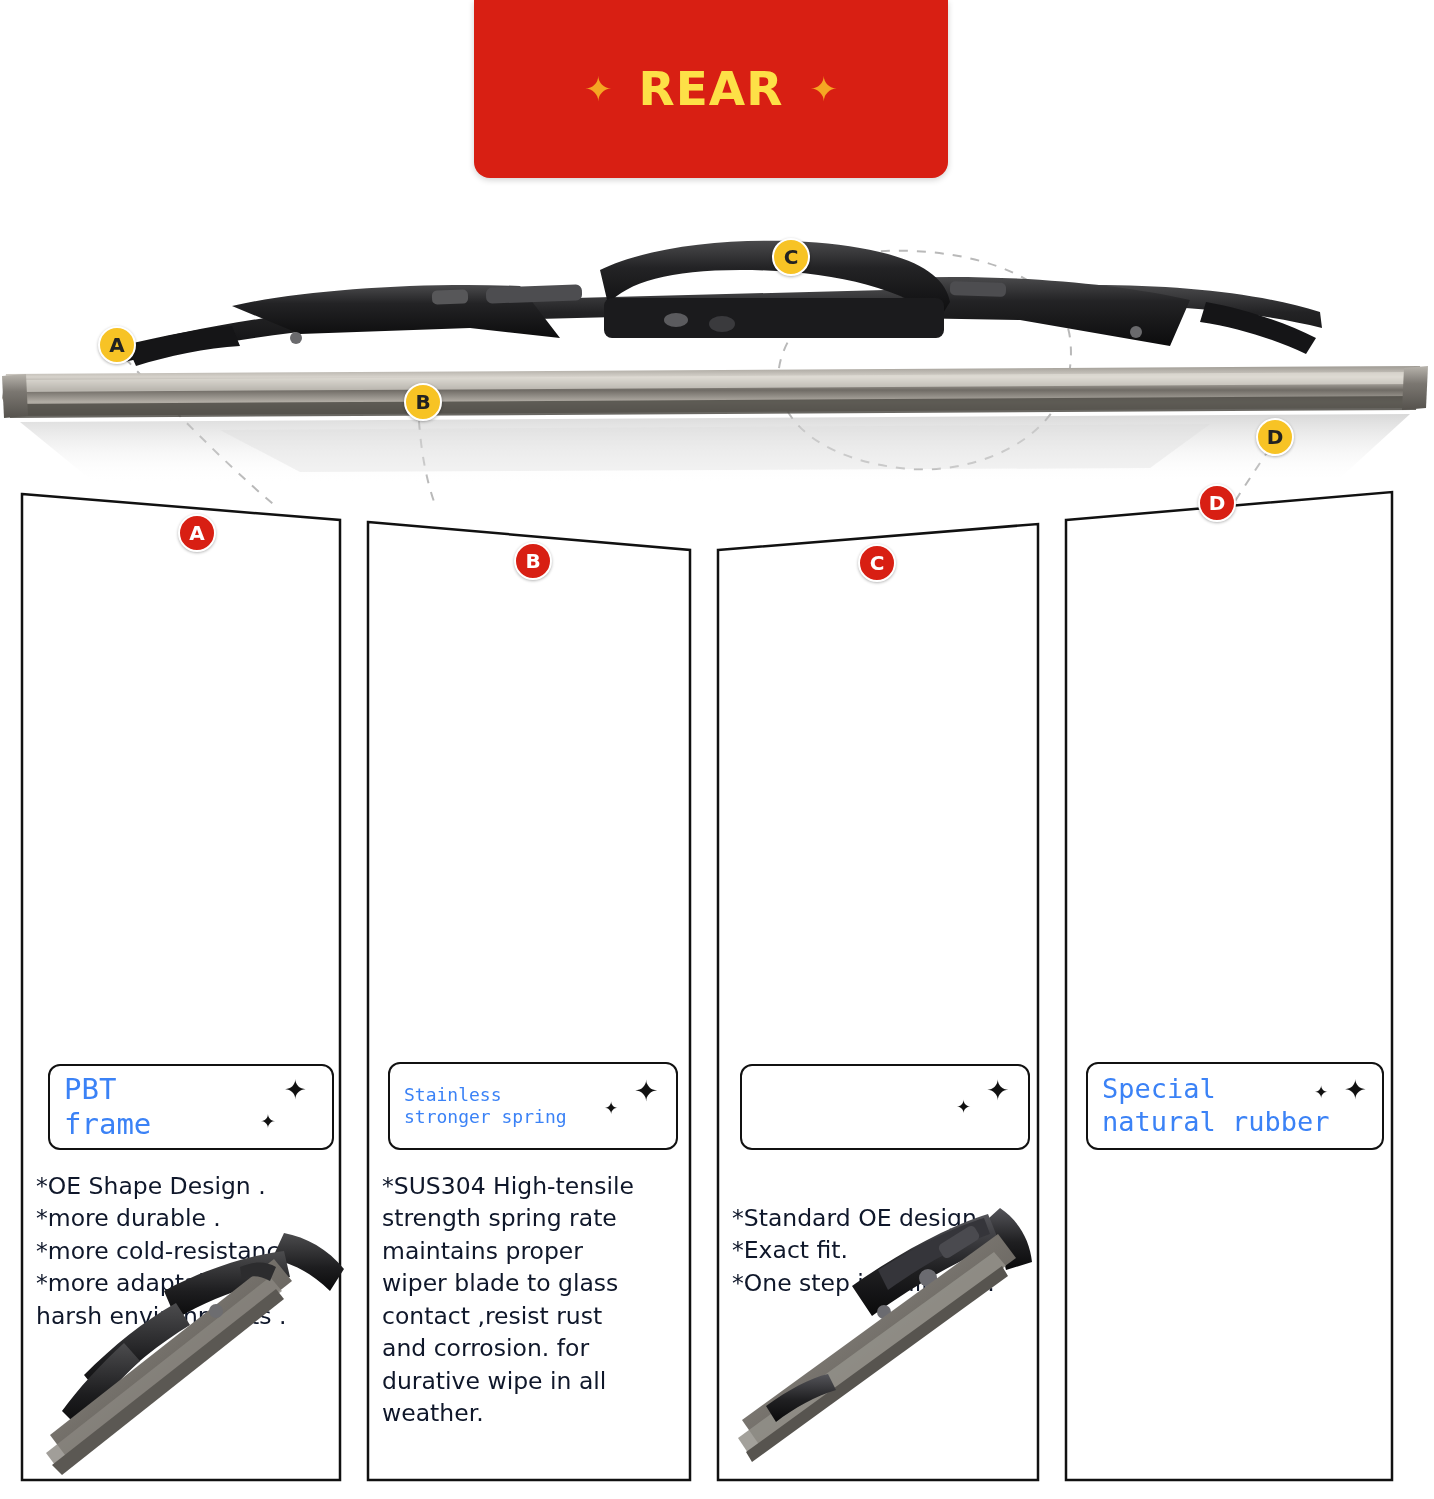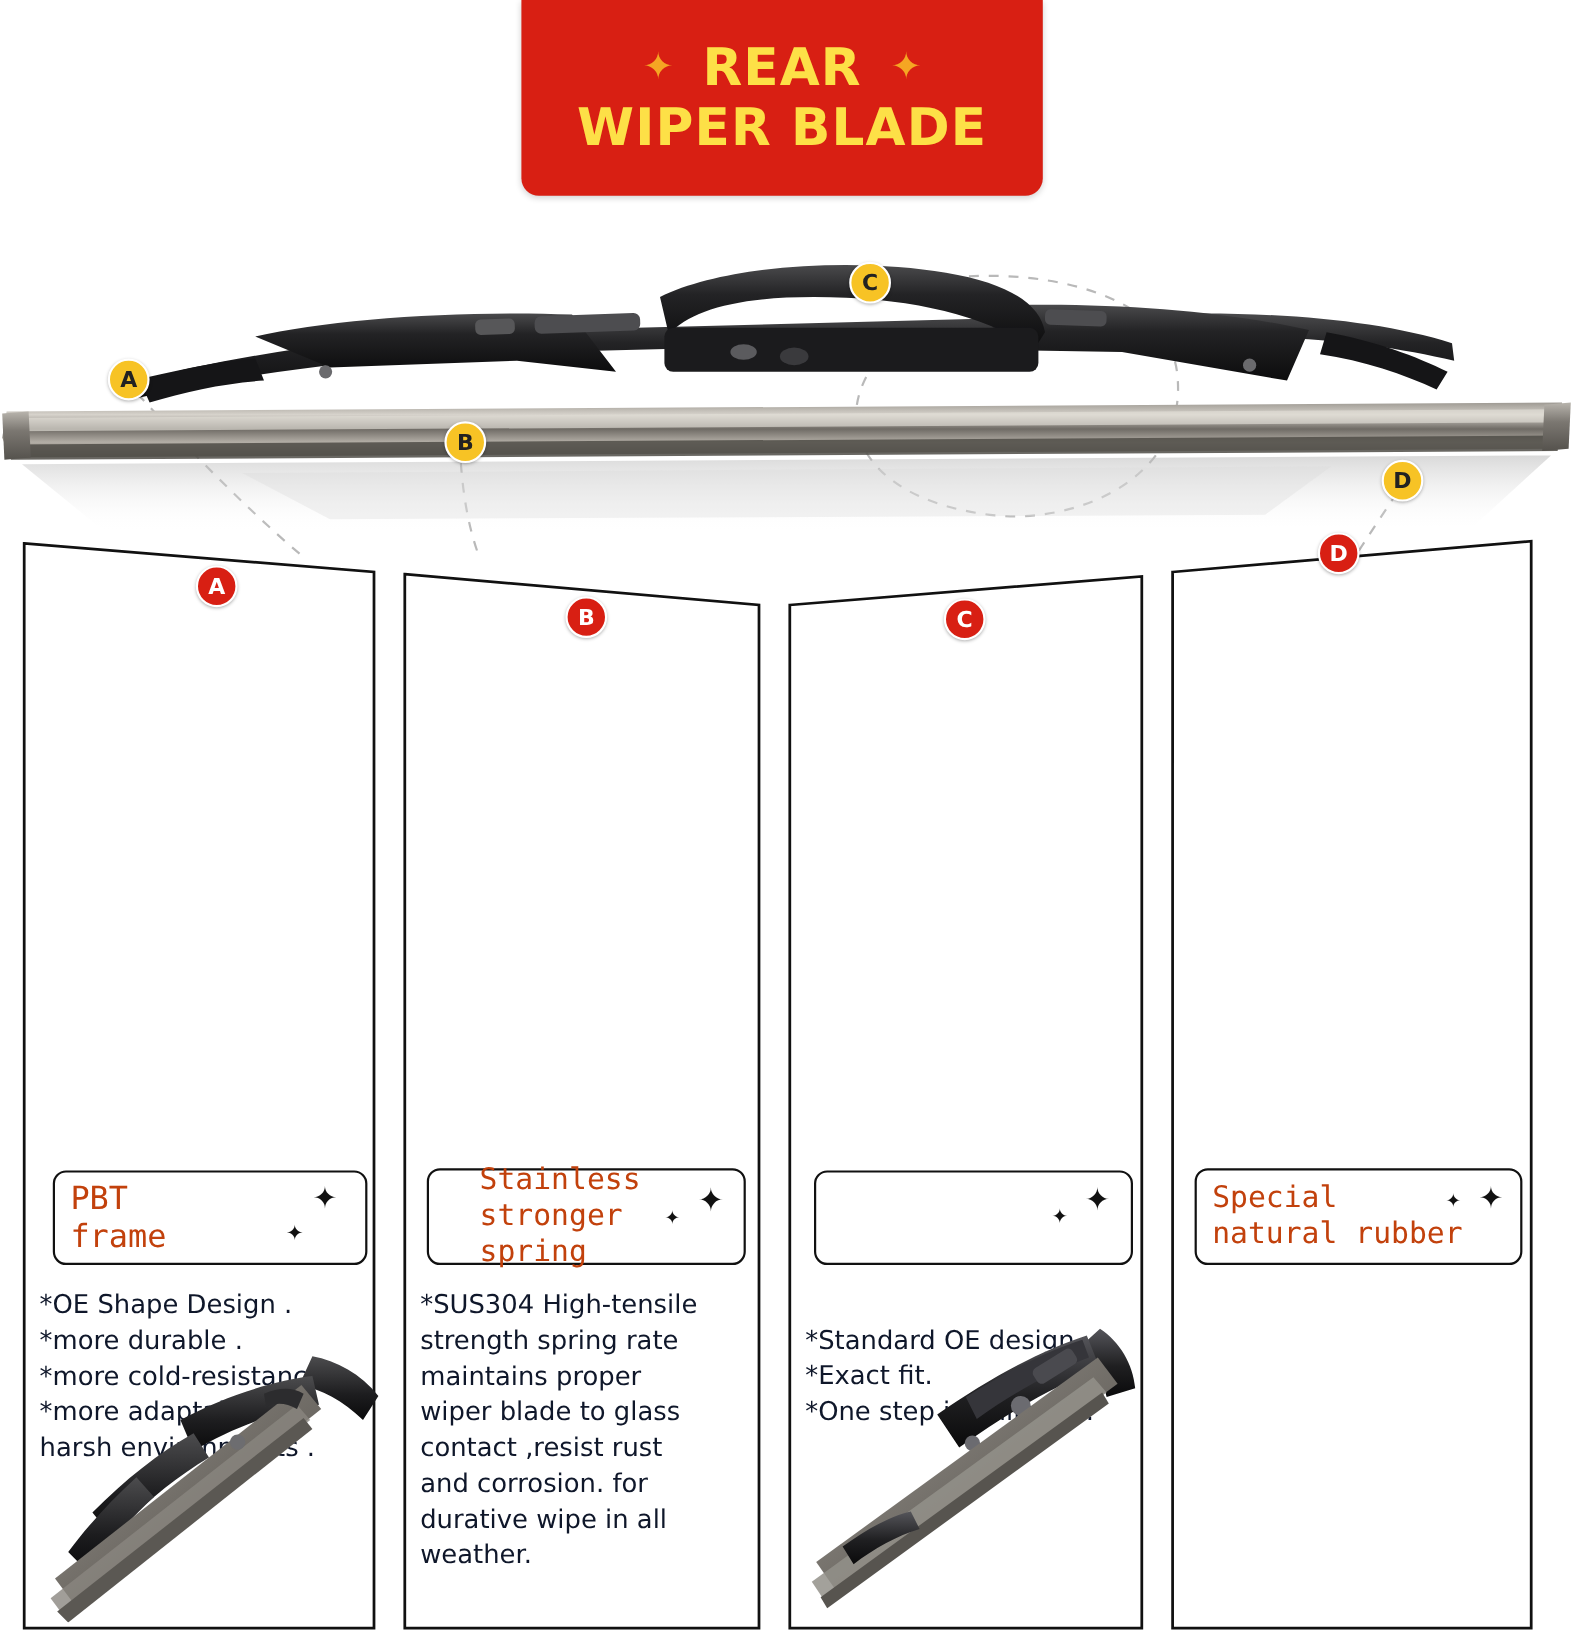--- a/index.html
+++ b/index.html
@@ -92,21 +92,21 @@
     position: absolute;
     border: 2px solid #111;
     border-radius: 12px;
     background: #fff;
     display: flex;
     align-items: center;
     padding: 8px 14px;
   }
   .title-text {
     font-size: 29px;
-    color: #c2410c;
+    color: #3b82f6;
     line-height: 1.22;
     font-family: "DejaVu Sans Mono", monospace;
     white-space: pre-line;
   }
   .title-sparks {
     position: absolute;
     right: 12px;
     top: 8px;
     width: 66px;
     height: 60px;
@@ -131,21 +131,20 @@
 <body>
 
 <div class="page">
 
   <div class="banner">
     <div class="banner-row">
       <span class="spark" title="sparkle-icon">✦</span>
       <div class="banner-line">REAR</div>
       <span class="spark" title="sparkle-icon">✦</span>
     </div>
-    <div class="banner-line">WIPER BLADE</div>
   </div>
 
   <div class="hero">
     <svg width="1434" height="330" viewBox="0 0 1434 330">
       <defs>
         <linearGradient id="metal" x1="0" y1="0" x2="0" y2="1">
           <stop offset="0%" stop-color="#9e9a93"></stop>
           <stop offset="22%" stop-color="#d7d3cc"></stop>
           <stop offset="48%" stop-color="#6f6b65"></stop>
           <stop offset="72%" stop-color="#b3aea6"></stop>
@@ -269,21 +268,21 @@
         <circle cx="172" cy="86" r="7" fill="#6d6d70"></circle>
         <path d="M196,42 C210,36 222,36 232,42 L226,56 C216,50 206,50 198,54 Z" fill="#2c2c2e"></path>
       </svg>
       <div class="marker red" style="left:156px; top:44px;">
           <span>A</span>
         </div>
     </div>
 
     <div class="panel" style="left:368px; width:322px;">
       <div class="title-box" style="left:20px; top:592px; width:290px; height:88px;">
-        <div class="title-text" style="font-size:27px;margin-left:32px;">Stainless
+        <div class="title-text" style="font-size:18px;">Stainless
 stronger spring</div>
         <div class="title-sparks">
           <span style="left:36px; top:2px; font-size:29px;">✦</span>
           <span style="left:6px; top:26px; font-size:17px;">✦</span>
         </div>
       </div>
       <div class="body-text" style="left:14px; top:700px; width:312px;">*SUS304 High-tensile
 strength spring rate
 maintains proper
 wiper blade to glass

